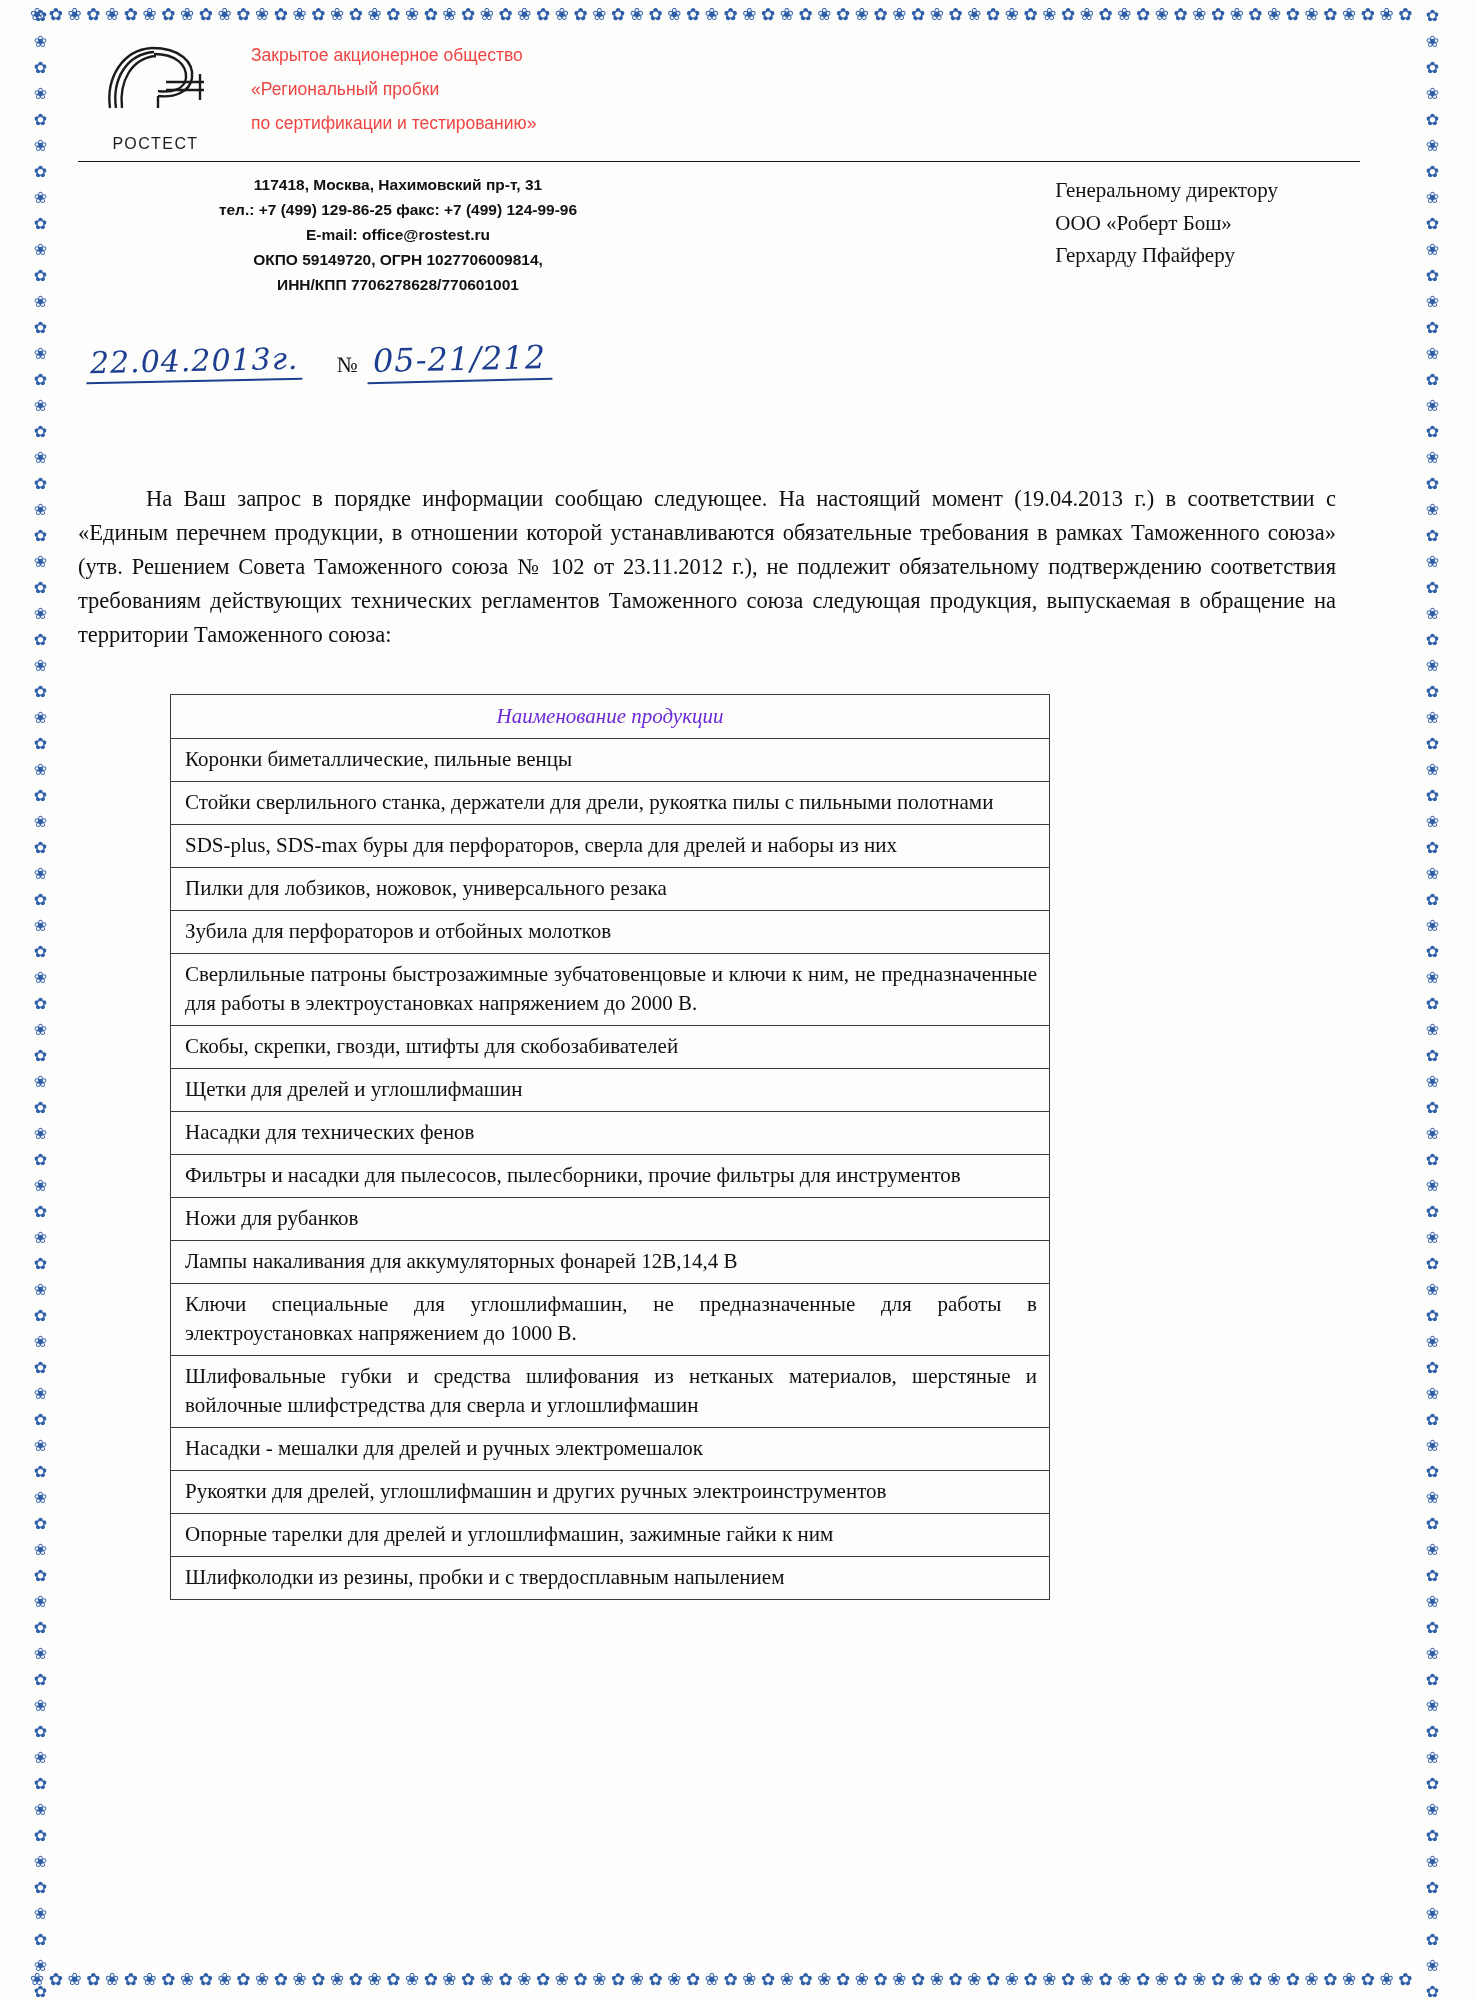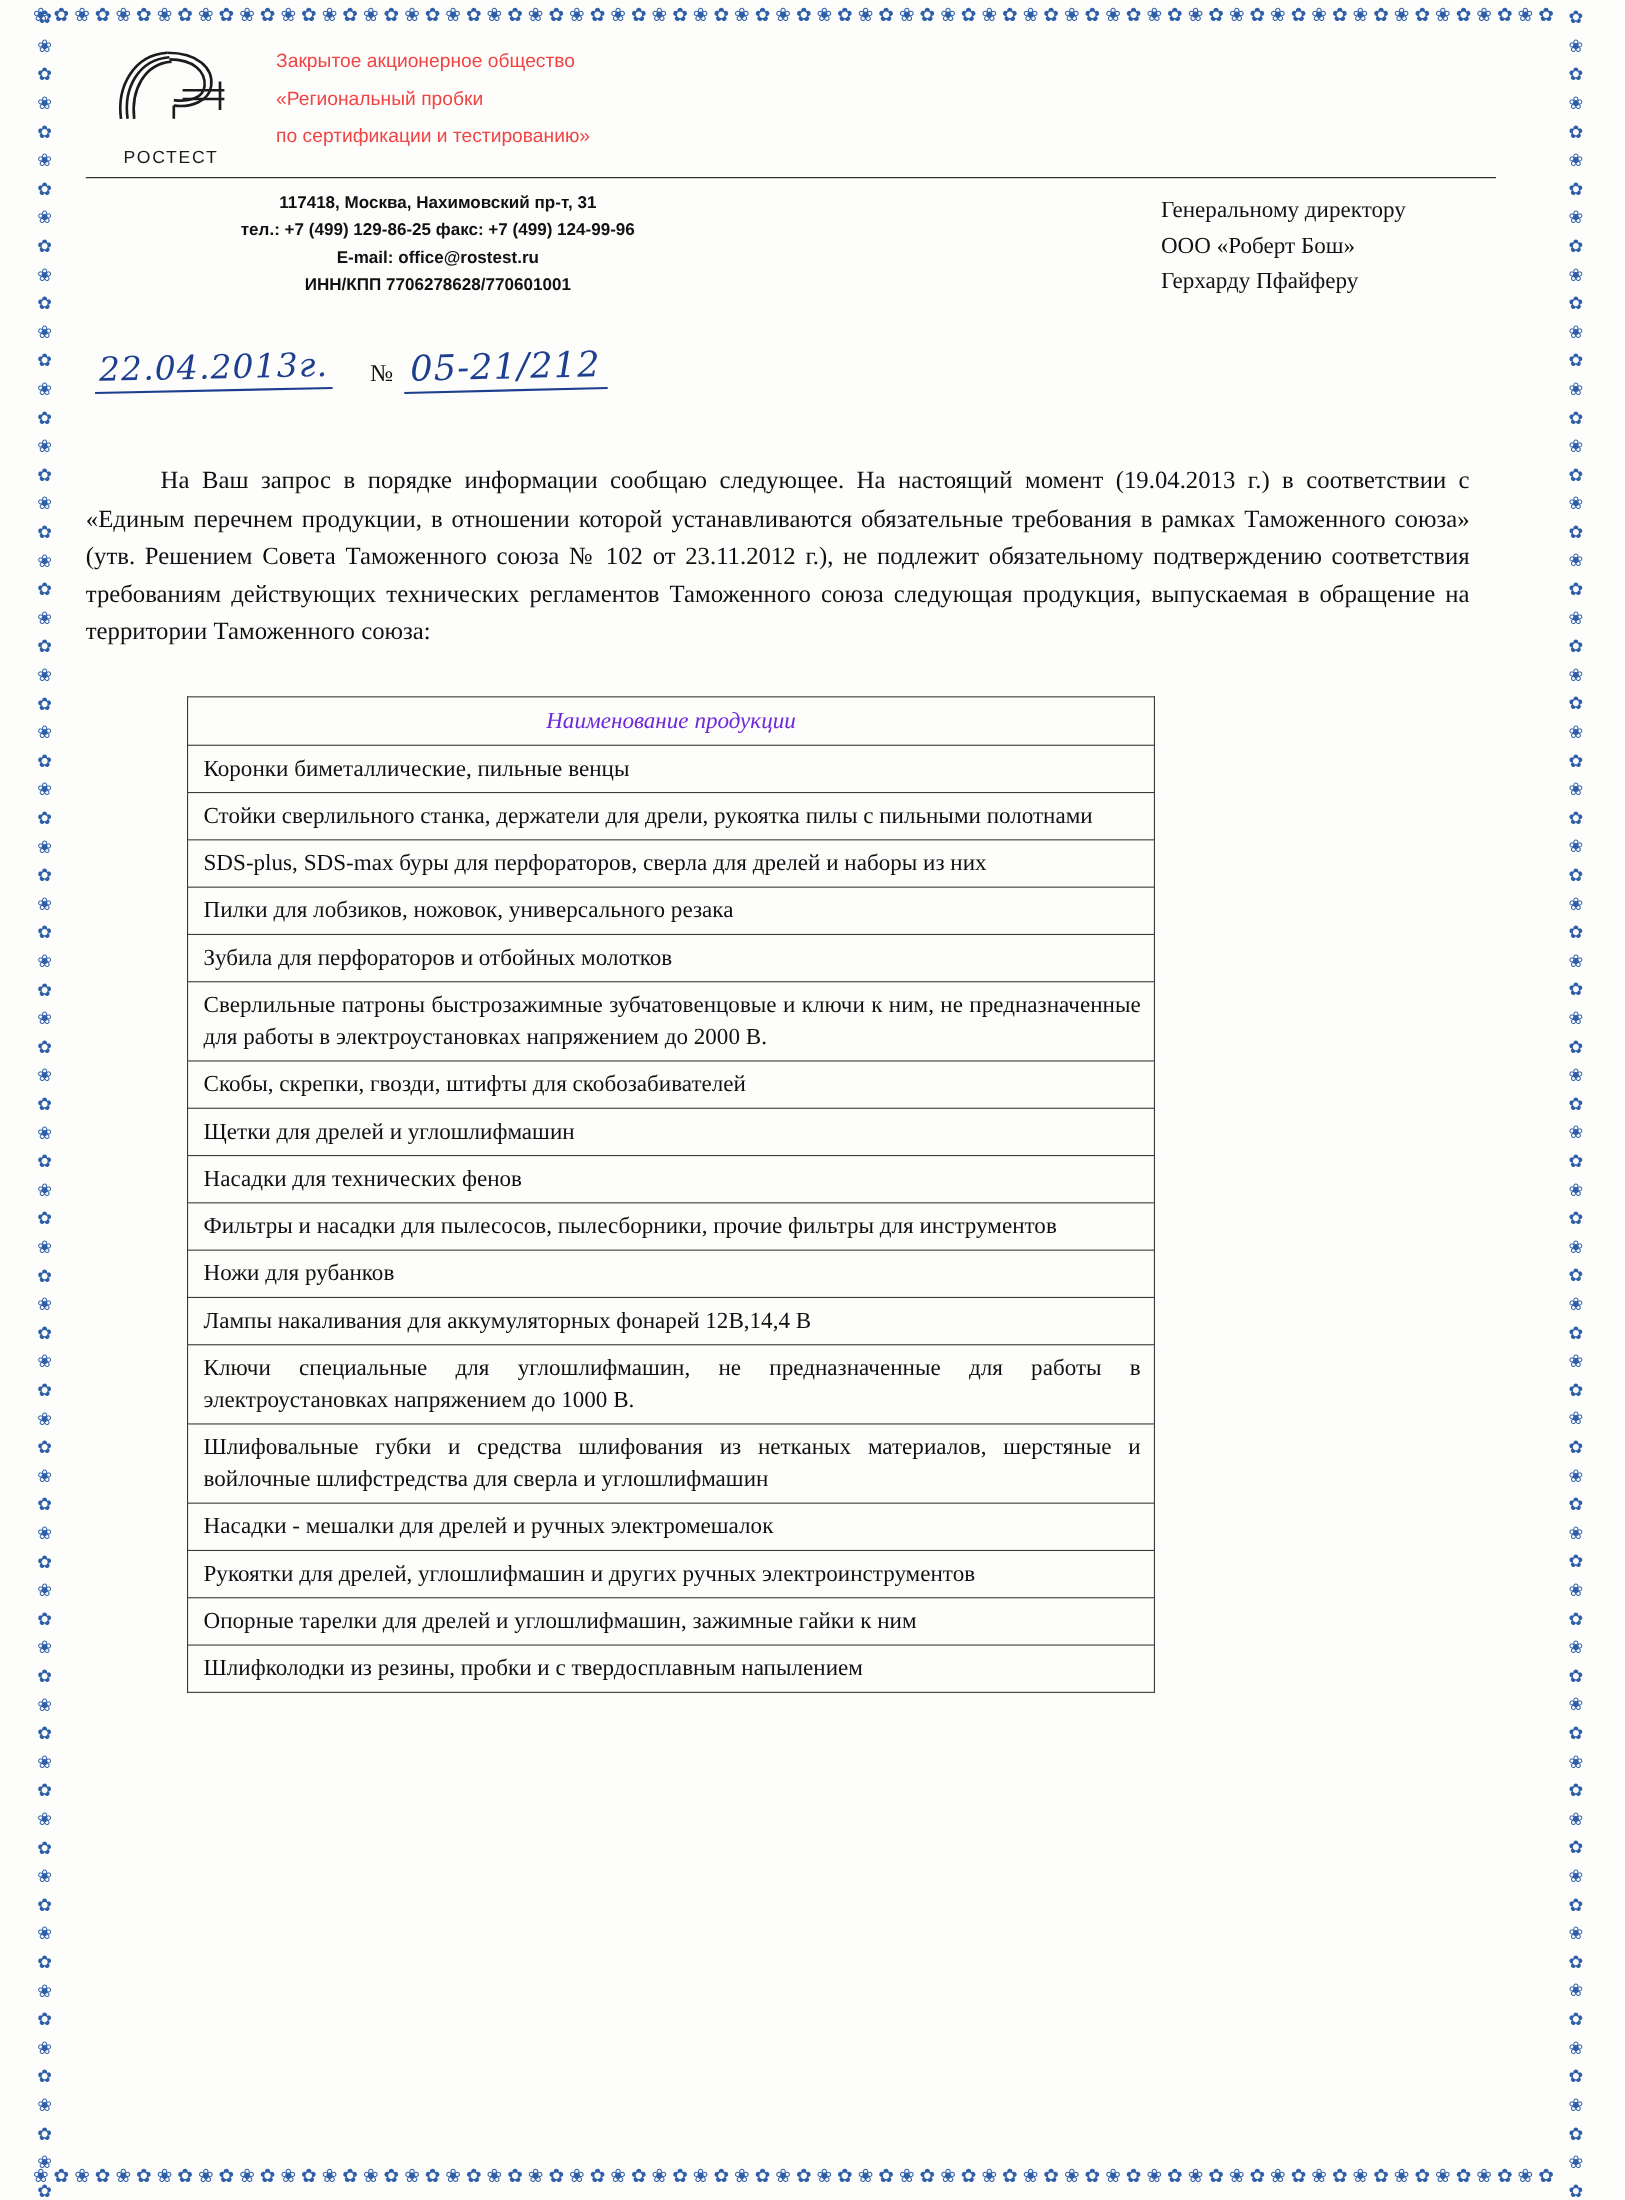--- a/index.html
+++ b/index.html
@@ -144,21 +144,21 @@
   .hand-num {
     border-bottom: 2px solid #1e3f8f;
     margin-left: 10px;
     padding: 0 6px 2px 6px;
     font-size: 32px;
     transform: rotate(-1.4deg);
   }
 
   
   .body-text {
-    margin-top: 64px;
+    margin-top: 100px;
     font-family: "Liberation Serif", serif;
     font-size: 22.5px;
     line-height: 1.52;
     color: #101010;
     text-align: justify;
     width: 1258px;
   }
   .body-text .indent { display: inline-block; width: 68px; }
 
   
@@ -246,20 +246,21 @@
       </div>
     </div>
 
     <div class="rule"></div>
 
     <div class="sub-header">
       <div class="contact-block">
         <div>117418, Москва, Нахимовский пр-т, 31</div>
         <div>тел.: +7 (499) 129-86-25  факс: +7 (499) 124-99-96</div>
         <div>E-mail: office@rostest.ru</div>
+        <div>ОКПО 59149720, ОГРН 1027706009814,</div>
         <div>ИНН/КПП 7706278628/770601001</div>
       </div>
       <div class="addressee">
         <div>Генеральному директору</div>
         <div>ООО «Роберт Бош»</div>
         <div>Герхарду Пфайферу</div>
       </div>
     </div>
 
     <div class="hand-row">

